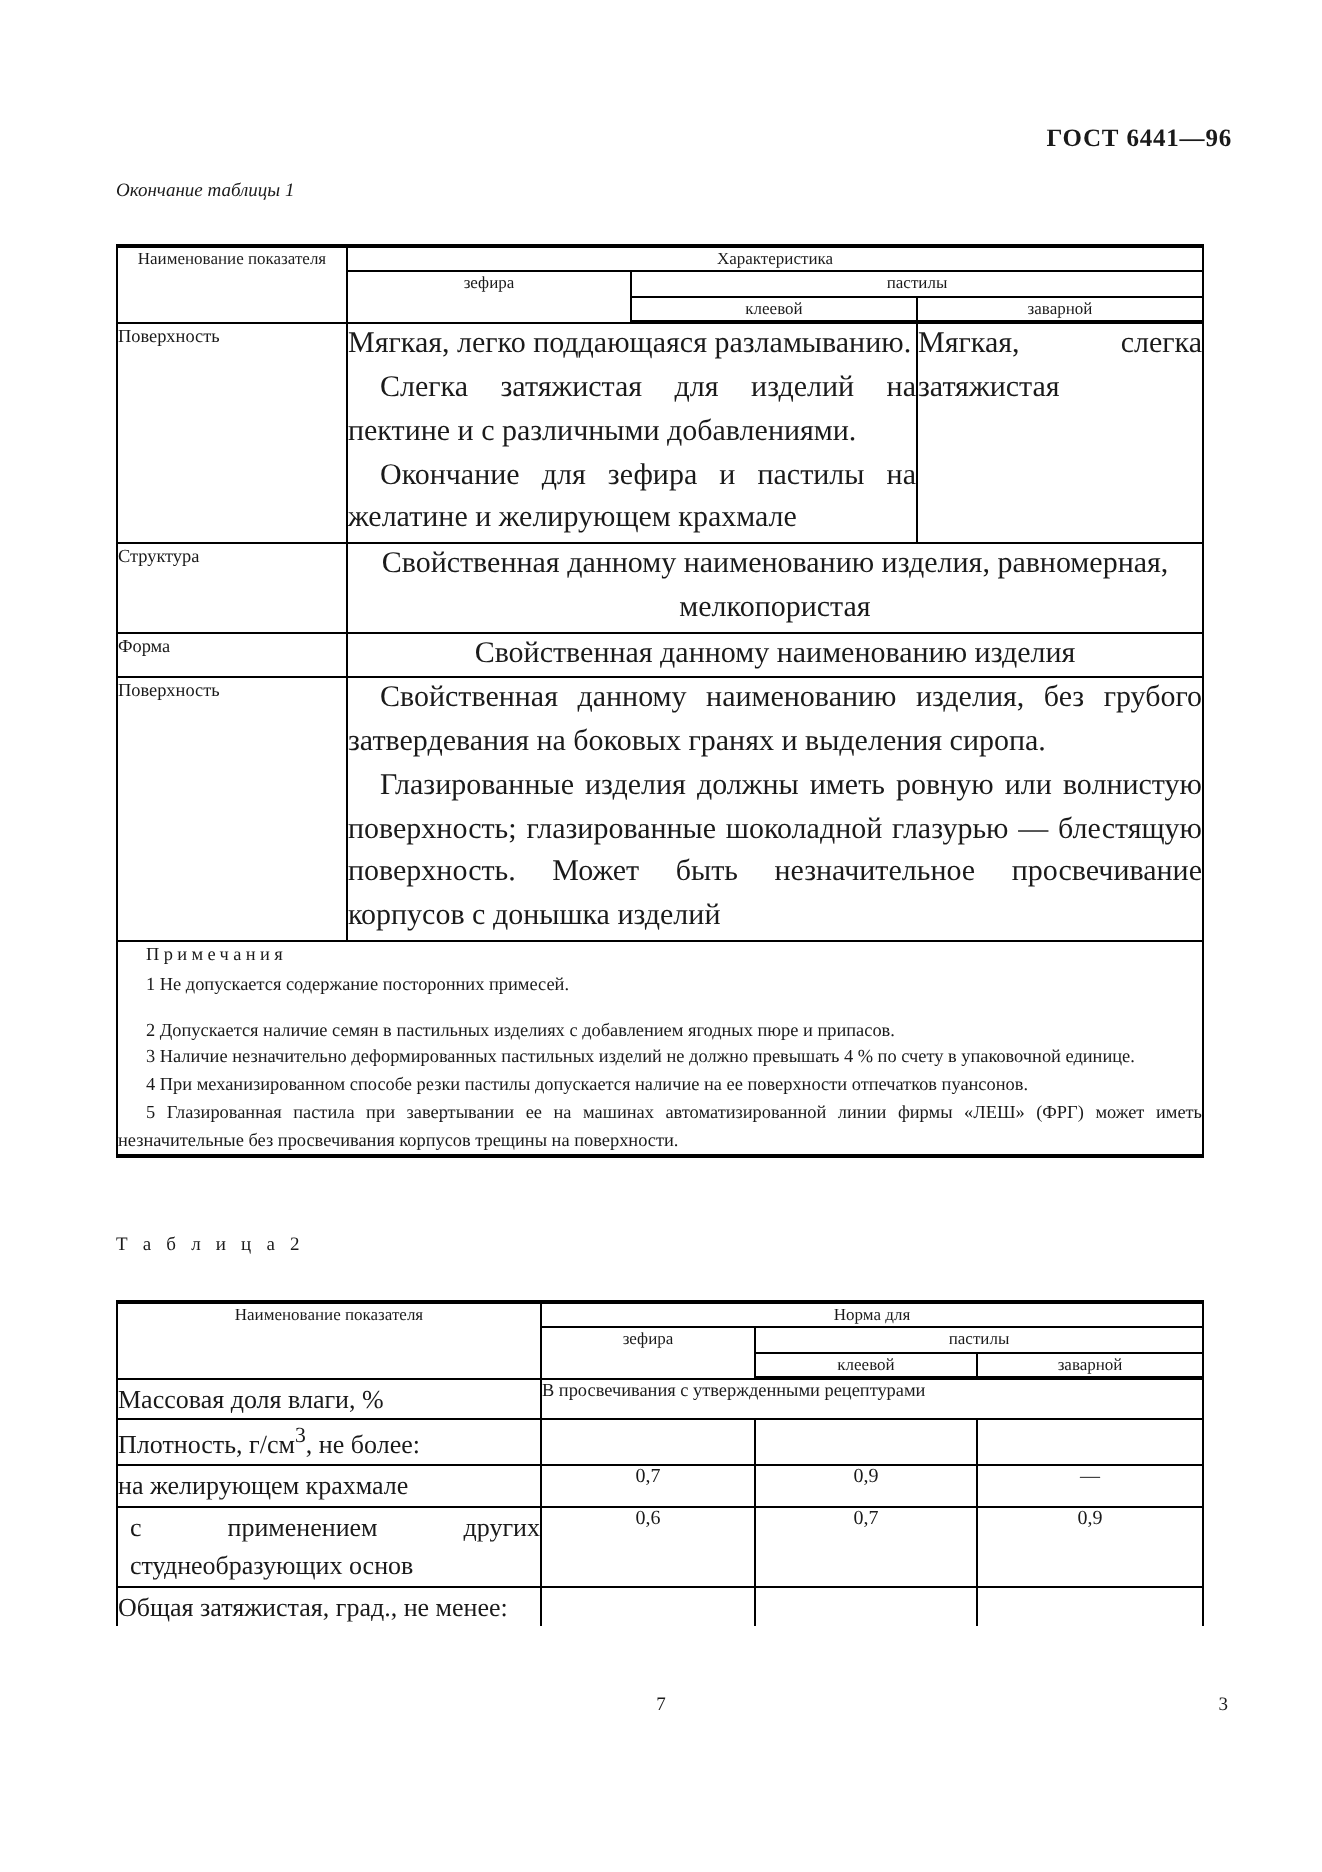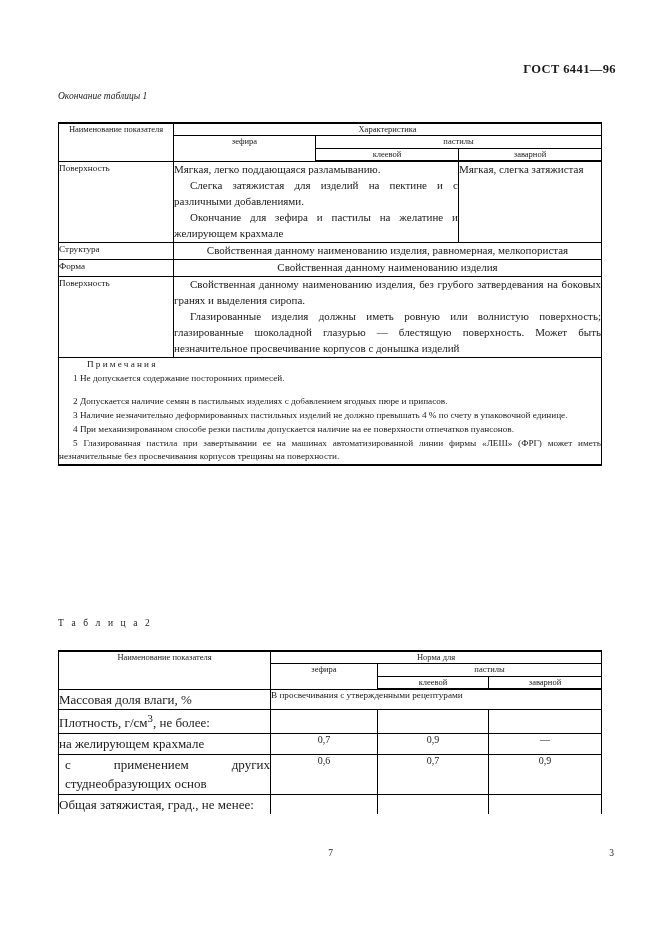--- a/index.html
+++ b/index.html
@@ -76,21 +76,21 @@
   #table1 .outer-top { border-top: 2px solid #000; }
   #table1 .thick-bottom { border-bottom: 2px solid #000; }
   .body-name {
     padding: 6px 4px 6px 6px;
     font-size: 9.2px;
     line-height: 1.45;
     white-space: nowrap;
   }
   .body-text {
     padding: 5px 7px 6px 7px;
-    font-size: 11px;
+    font-size: 15px;
     line-height: 1.45;
     text-align: justify;
     text-justify: inter-word;
     hyphens: manual;
   }
   .body-text p {
     margin: 0;
     text-indent: 16px;
   }
   .body-text p.noindent { text-indent: 0; }
@@ -100,21 +100,21 @@
   }
 
   .notes-cell {
     padding: 8px 8px 12px 8px;
     font-size: 9.2px;
     line-height: 1.5;
     text-align: justify;
   }
   .notes-title {
     letter-spacing: 2.2px;
-    margin: 0 0 1px 28px;
+    margin: 0 0 1px 14px;
   }
   .notes-cell p.note {
     margin: 0;
     text-indent: 14px;
   }
   .notes-cell p.note-gap { margin-top: 9px; }
 
   
   .body-para {
     position: absolute;

